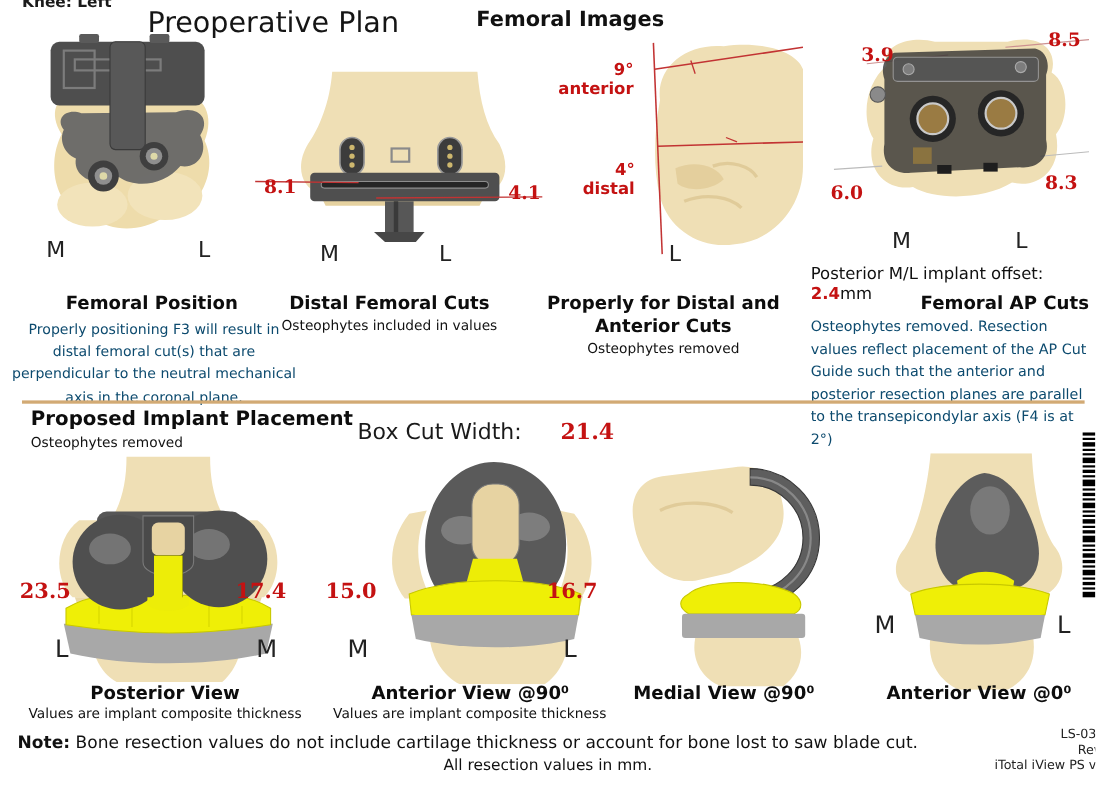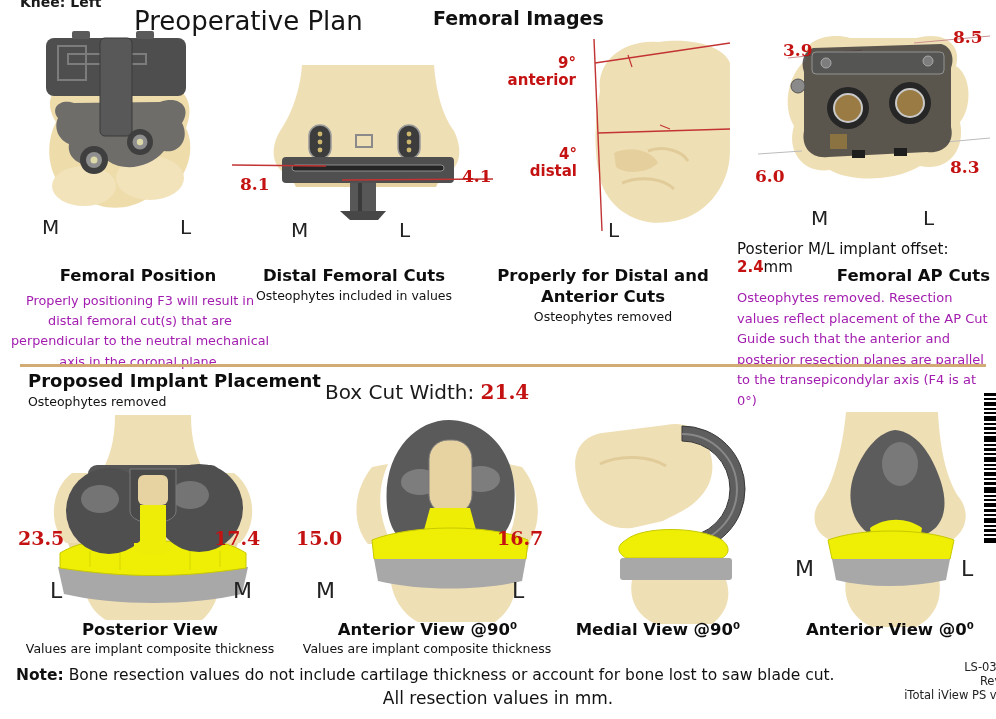--- a/index.html
+++ b/index.html
@@ -8,32 +8,32 @@
   .abs{position:absolute;}
   .knee{left:20px;top:-6px;font-size:14px;font-weight:bold;color:#1a1a1a;}
   .main-title{left:134px;top:6px;font-size:26px;font-weight:400;color:#151515;}
   .fem-title{left:433px;top:7px;font-size:19px;font-weight:bold;color:#111;}
   .ml{font-size:20px;color:#222;}
   .ml-lg{font-size:22px;color:#222;}
   .val{font-family:"DejaVu Serif","Liberation Serif",serif;font-weight:bold;color:#c41212;font-size:17px;}
   .val-lg{font-family:"DejaVu Serif","Liberation Serif",serif;font-weight:bold;color:#c41212;font-size:19px;}
   .panel-title{font-size:16.5px;font-weight:bold;text-align:center;color:#0d0d0d;line-height:21px;}
   .panel-sub{font-size:12.5px;text-align:center;color:#111;}
-  .desc{font-size:12.8px;line-height:1.58;color:#a21caf;}
+  .desc{font-size:12.8px;line-height:1.58;color:#0c4a6e;}
   .red-angle{color:#c41212;font-weight:bold;font-size:15px;line-height:17px;text-align:right;}
   .divider{left:20px;top:364px;width:966px;height:3px;background:#d2aa74;}
   .sec-title{left:28px;top:370px;font-size:18px;font-weight:bold;color:#0d0d0d;}
   .sec-sub{left:28px;top:394px;font-size:12.5px;color:#111;}
   .boxcut{left:325px;top:380px;font-size:20px;color:#1a1a1a;}
-  .boxcut .v{font-family:"DejaVu Serif","Liberation Serif",serif;font-weight:bold;color:#c41212;}
+  .boxcut .v{font-family:"DejaVu Serif","Liberation Serif",serif;font-weight:bold;color:#c41212;margin-left:29px;}
   .offset{left:737px;top:240px;font-size:15px;color:#111;}
   .offset .v{color:#c41212;font-weight:bold;}
   .note{left:0;top:666px;width:996px;font-size:15.5px;color:#111;margin-left:16px;}
   .note b{font-weight:bold;}
-  .resnote{left:0;top:688px;width:996px;text-align:center;font-size:17px;color:#111;}
+  .resnote{left:0;top:688px;width:996px;text-align:center;font-size:14px;color:#111;}
   .docinfo{left:900px;top:660px;width:104px;text-align:right;font-size:11.5px;line-height:14px;color:#222;}
   svg{display:block;}
 </style>
 </head>
 <body>
 
 <div class="page">
 
   <div class="abs knee">Knee: Left</div>
   <div class="abs main-title">Preoperative Plan</div>
@@ -79,21 +79,21 @@
       <rect x="126" y="70" width="16" height="12" fill="none" stroke="#8a8a8a" stroke-width="2"></rect>
       <rect x="52" y="92" width="172" height="26" rx="4" fill="#4f4f4f"></rect>
       <rect x="62" y="100" width="152" height="6" rx="3" fill="#252525" stroke="#8d8d8d" stroke-width="1"></rect>
       <line x1="2" y1="100" x2="96" y2="101" stroke="#c23333" stroke-width="1.3"></line>
       <line x1="112" y1="115" x2="263" y2="114" stroke="#c23333" stroke-width="1.3"></line>
       <rect x="120" y="118" width="26" height="34" fill="#575757"></rect>
       <rect x="128" y="118" width="4" height="34" fill="#3a3a3a"></rect>
       <path d="M110,146 L156,146 L148,155 L120,155 Z" fill="#474747"></path>
     </svg>
   </div>
-  <span class="abs val" style="left:240px;top:174px;">8.1</span>
+  <span class="abs val" style="left:240px;top:160px;">8.1</span>
   <span class="abs val" style="left:462px;top:166px;">4.1</span>
   <span class="abs ml" style="left:291px;top:218px;">M</span>
   <span class="abs ml" style="left:399px;top:218px;">L</span>
   <div class="abs panel-title" style="left:234px;top:265px;width:240px;">Distal Femoral Cuts</div>
   <div class="abs panel-sub" style="left:234px;top:288px;width:240px;">Osteophytes included in values</div>
 
   <div class="abs" style="left:552px;top:33px;width:178px;height:202px;">
     <svg width="178" height="202" viewBox="0 0 178 202">
       <path d="M48,58 C44,28 72,6 106,9 C142,4 172,14 178,30 L178,118 C178,154 152,186 116,189 C86,194 56,176 48,146 C41,116 43,86 48,58 Z" fill="#efdfb5"></path>
       <path d="M62,120 C80,112 100,118 106,130 C96,140 74,142 64,134 Z" fill="#e4cf9d"></path>
@@ -146,21 +146,21 @@
   <span class="abs val" style="left:783px;top:40px;">3.9</span>
   <span class="abs val" style="left:953px;top:27px;">8.5</span>
   <span class="abs val" style="left:755px;top:166px;">6.0</span>
   <span class="abs val" style="left:950px;top:157px;">8.3</span>
   <span class="abs ml" style="left:811px;top:206px;">M</span>
   <span class="abs ml" style="left:923px;top:206px;">L</span>
   <div class="abs offset">
     <span>Posterior M/L implant offset: </span><span class="v">2.4</span><span>mm</span>
   </div>
   <div class="abs panel-title" style="left:740px;top:265px;width:250px;text-align:right;">Femoral AP Cuts</div>
-  <div class="abs desc" style="left:737px;top:288px;width:256px;text-align:left;font-size:13px;">Osteophytes removed. Resection values reflect placement of the AP Cut Guide such that the anterior and posterior resection planes are parallel to the transepicondylar axis (F4 is at 0°)</div>
+  <div class="abs desc" style="left:737px;top:288px;width:256px;text-align:left;font-size:13px;">Osteophytes removed. Resection values reflect placement of the AP Cut Guide such that the anterior and posterior resection planes are parallel to the transepicondylar axis (F4 is at 2°)</div>
 
   <div class="abs divider"></div>
 
   <div class="abs sec-title">Proposed Implant Placement</div>
   <div class="abs sec-sub">Osteophytes removed</div>
   <div class="abs boxcut">
     <span>Box Cut Width: </span><span class="v">21.4</span>
   </div>
 
   <div class="abs" style="left:30px;top:415px;width:245px;height:205px;">

